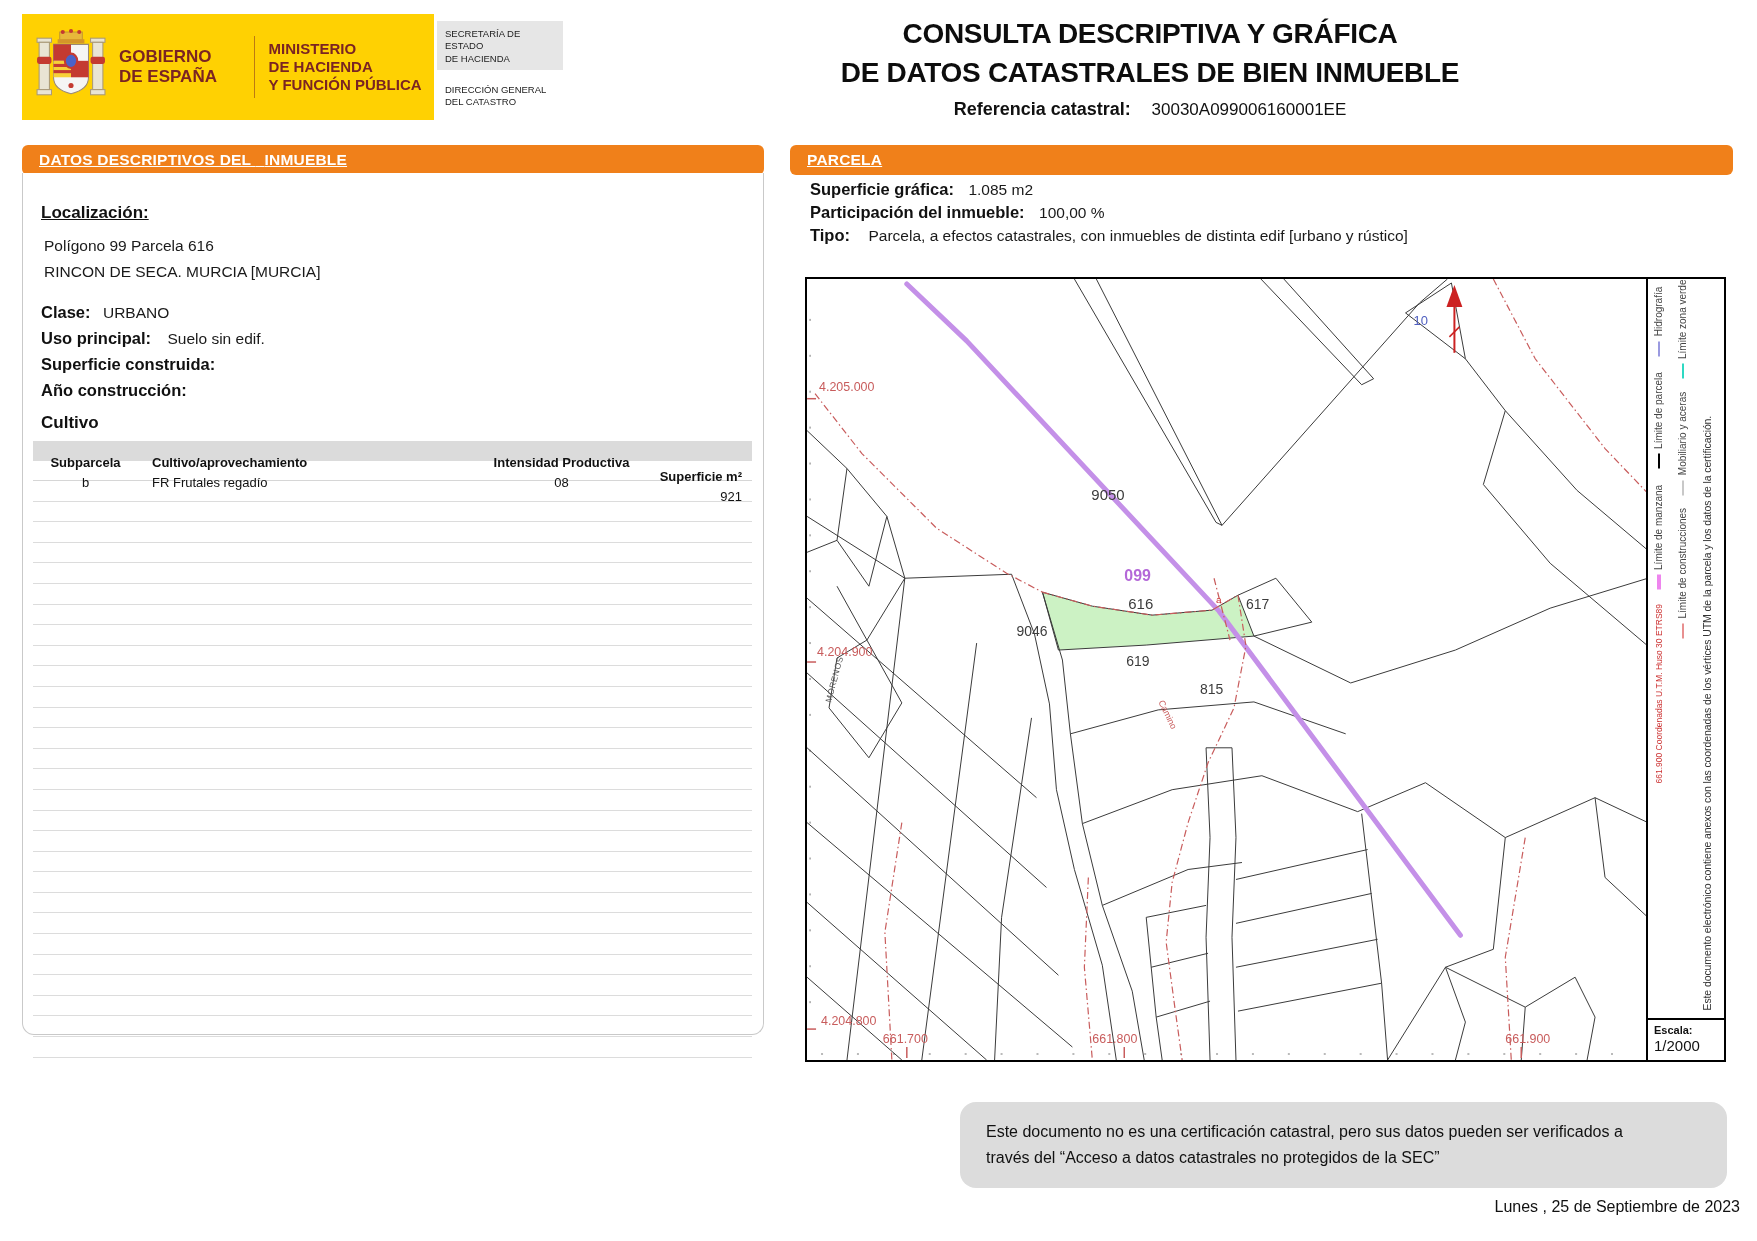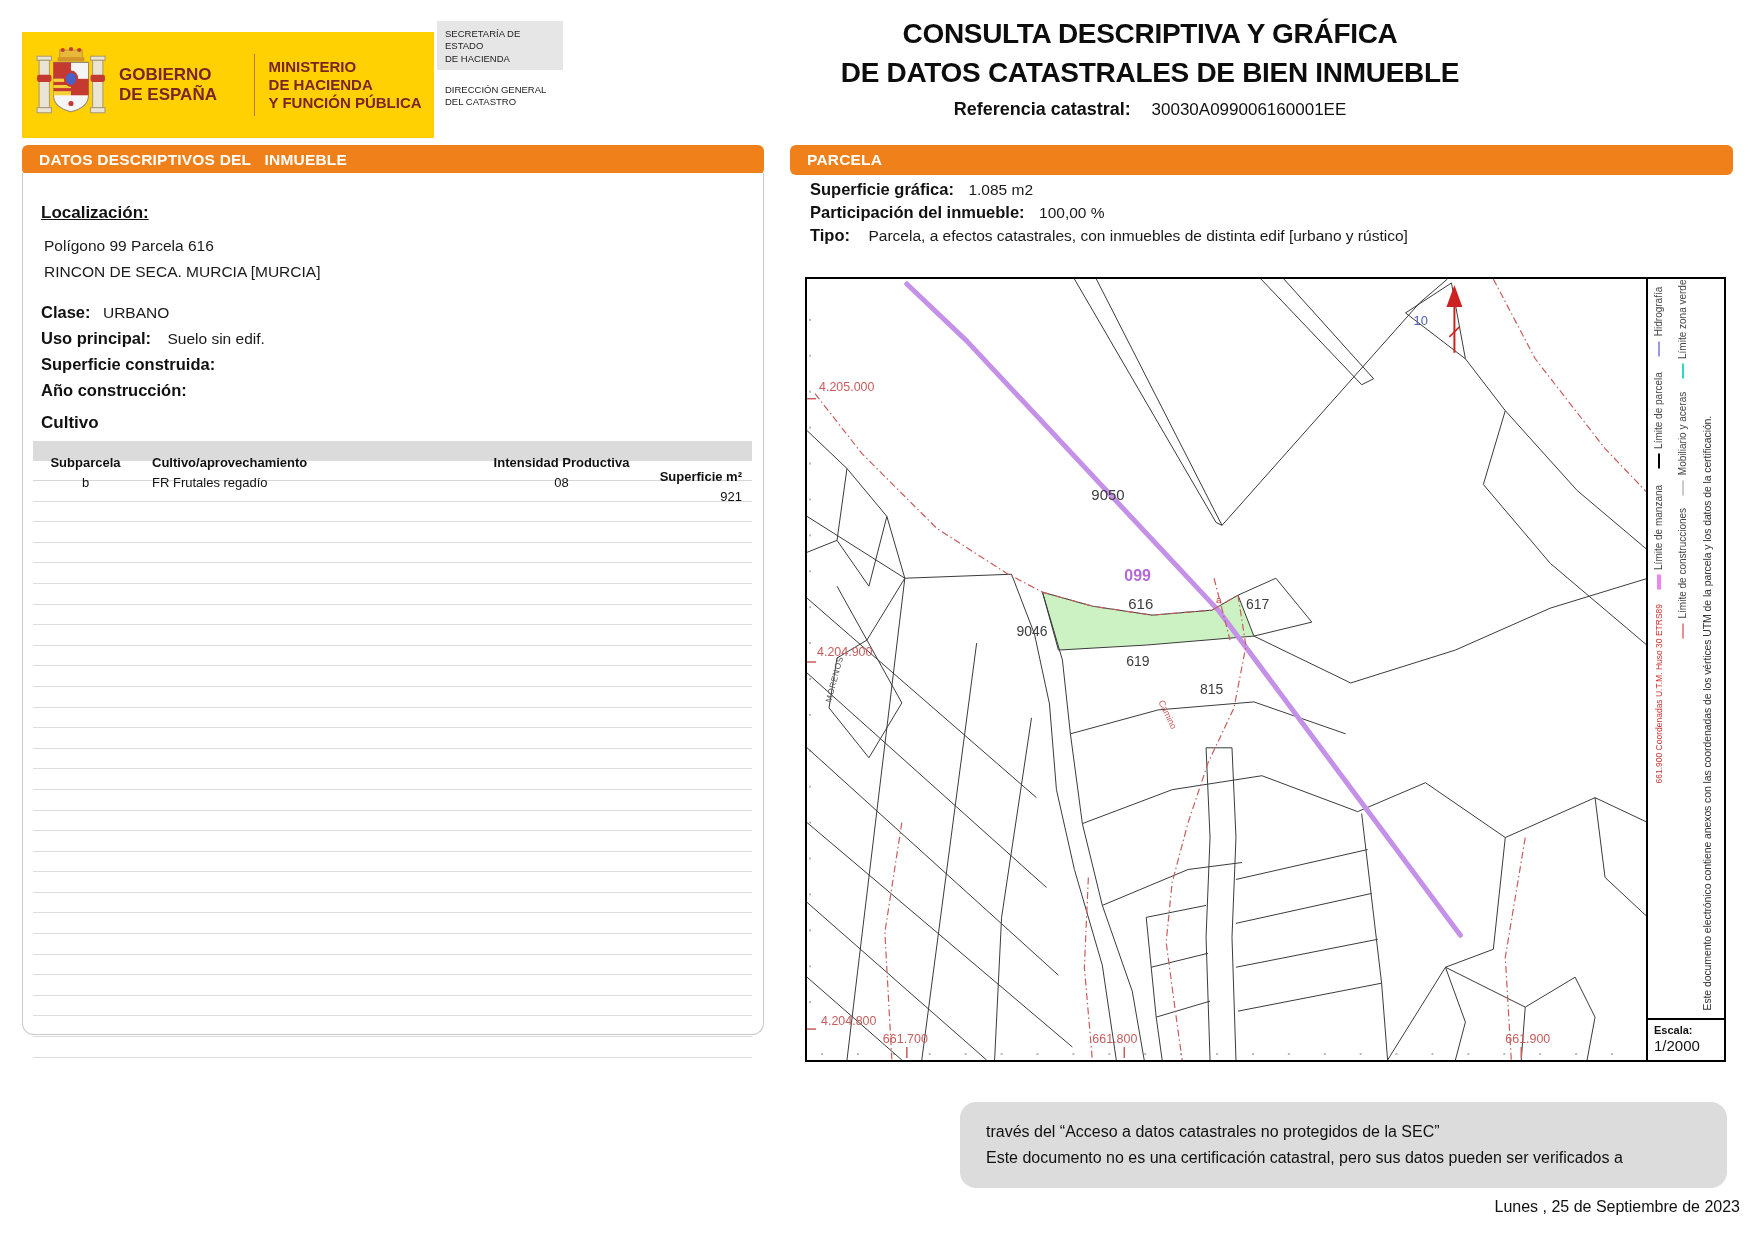--- a/index.html
+++ b/index.html
@@ -1,34 +1,34 @@
 <!DOCTYPE html>
 <html><head>
 <meta charset="utf-8">
 <style>
   html,body{margin:0;padding:0;background:#fff;}
   .page{position:relative;width:1757px;height:1241px;background:#fff;font-family:"Liberation Sans",sans-serif;overflow:hidden;color:#111;}
   .abs{position:absolute;}
 
   
-  .gov-logo{left:22px;top:14px;width:412px;height:106px;background:#FFD102;display:flex;align-items:center;margin-top:18px;}
+  .gov-logo{left:22px;top:14px;width:412px;height:106px;background:#FFD102;display:flex;align-items:center;}
   .gov-text{color:#7A2423;font-weight:700;}
   .gob-block{margin-left:12px;font-size:17px;line-height:1.15;width:128px;}
   .logo-divider{width:1px;height:62px;background:rgba(122,36,35,.5);margin:0 14px 0 10px;}
   .min-block{font-size:15px;line-height:1.22;width:170px;}
   .secretaria-box{left:437px;top:21px;width:126px;height:49px;background:#E6E6E6;box-sizing:border-box;padding:7px 8px;font-size:9.5px;line-height:1.3;color:#222;}
   .direccion-box{left:437px;top:84px;width:140px;padding:0 8px;box-sizing:border-box;font-size:9.5px;line-height:1.3;color:#222;}
   .title-block{left:840px;top:14px;width:620px;text-align:center;}
   .title-line{font-size:28px;font-weight:700;line-height:39px;letter-spacing:-0.3px;color:#0d0d0d;}
   .ref-line{margin-top:7px;font-size:17px;}
   .ref-label{font-weight:700;font-size:18px;}
   .ref-value{margin-left:16px;}
 
   
-  .section-bar{height:30px;background:#F0801A;border-radius:6px;color:#fff;font-size:15.5px;font-weight:600;line-height:30px;padding-left:17px;box-sizing:border-box;letter-spacing:.2px;}
+  .section-bar{height:30px;background:#F0801A;border-radius:6px;color:#fff;font-size:15.5px;font-weight:600;line-height:30px;padding-left:17px;box-sizing:border-box;letter-spacing:.2px;text-decoration:underline;}
   .bar-left{left:22px;top:145px;width:742px;}
   .bar-right{left:790px;top:145px;width:943px;}
   .bar-bold{font-weight:800;}
 
   
   .left-body{left:22px;top:173px;width:742px;height:862px;box-sizing:border-box;border:1.5px solid #C9C9C9;border-top:none;border-radius:0 0 12px 12px;background:#fff;}
   .lp{position:absolute;left:18px;}
   .lbl{font-weight:700;font-size:16.5px;color:#111;}
   .val{font-size:15.5px;color:#1a1a1a;}
   .loc-title{top:30px;font-size:17px;text-decoration:underline;}
@@ -376,18 +376,18 @@
       </div>
     </div>
   </div>
 
   <div class="abs escala-box">
     <div class="escala-label">Escala:</div>
     <div class="escala-value">1/2000</div>
   </div>
 
   <div class="abs disclaimer">
+    <span style="display:block">Este documento no es una certificación catastral, pero sus datos pueden ser verificados a</span>
     <span style="display:block">través del “Acceso a datos catastrales no protegidos de la SEC”</span>
-    <span style="display:block">Este documento no es una certificación catastral, pero sus datos pueden ser verificados a</span>
   </div>
   <div class="abs date-line">Lunes , 25 de Septiembre de 2023</div>
 
 </div>
 
 </body></html>

